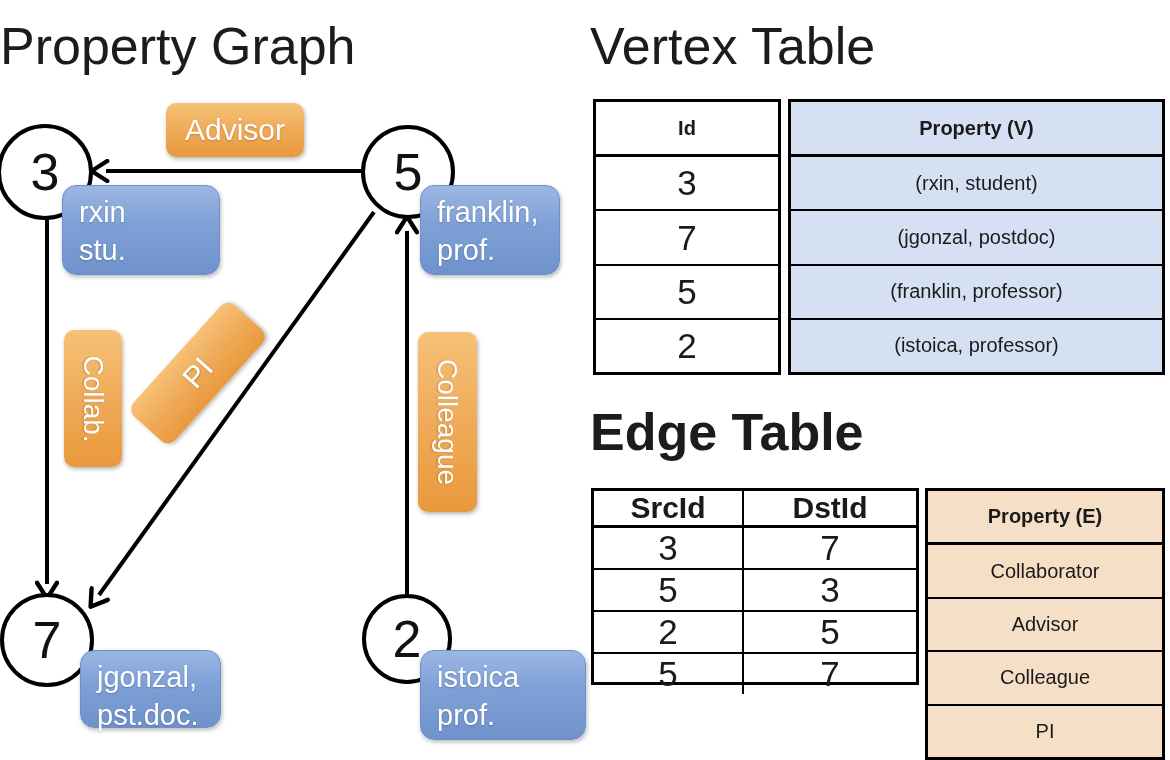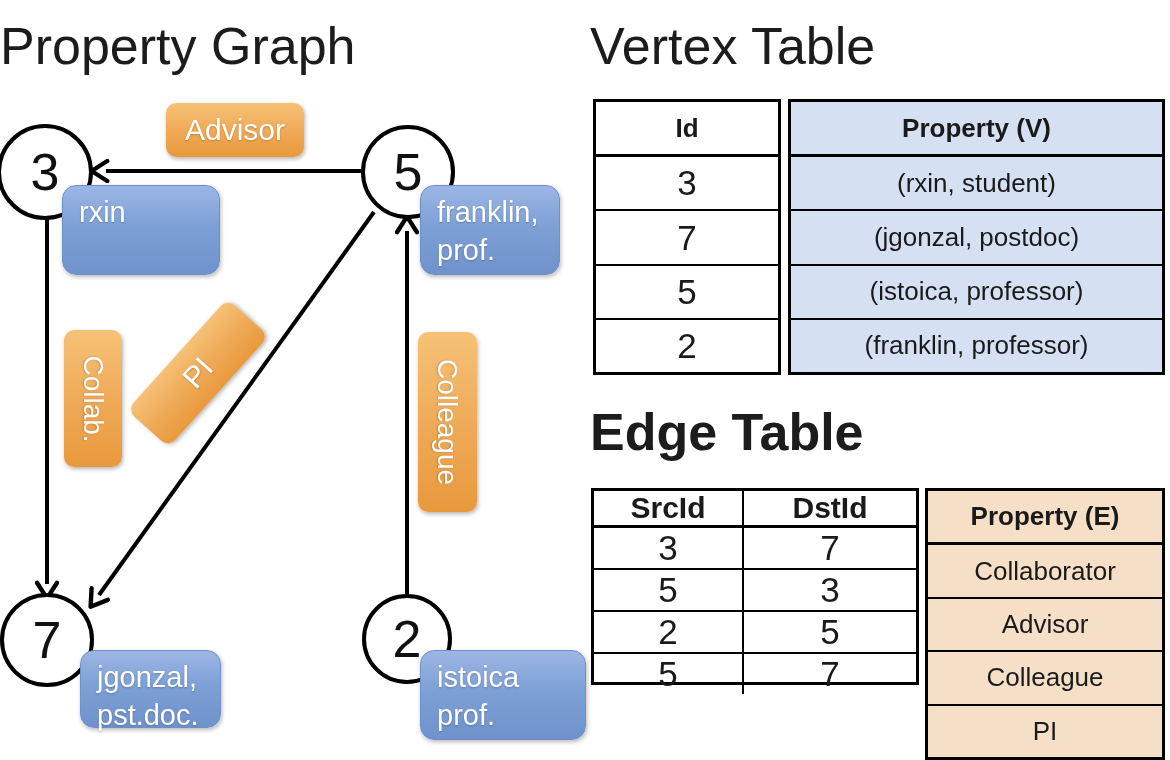--- a/index.html
+++ b/index.html
@@ -33,21 +33,21 @@
     font-size:30px; text-shadow:0 1px 2px rgba(0,0,0,0.22); box-sizing:border-box;
   }
   .edge-label .vtext { transform:rotate(90deg); white-space:nowrap; font-size:28px; }
   
   .tcol {
     position:absolute; display:flex; flex-direction:column;
     border:3px solid #000; box-sizing:border-box; background:#fff;
   }
   .tcol .cell {
     flex:1; display:flex; align-items:center; justify-content:center;
-    border-top:2px solid #000; font-size:26px; white-space:nowrap;
+    border-top:2px solid #000; font-size:20px; white-space:nowrap;
   }
   .tcol .cell:first-child { border-top:none; }
   .tcol .cell:nth-child(2) { border-top-width:3px; }
   .tcol .cell.hdr { font-weight:700; }
   .tcol .cell.num { font-size:35px; }
   .fill-blue { background:#d6e0f3; }
   .fill-peach { background:#f5e0c7; }
   .gtable {
     position:absolute; display:grid; grid-template-columns:148px 1fr;
     grid-auto-rows:1fr; border:3px solid #000; box-sizing:border-box; background:#fff;
@@ -91,20 +91,21 @@
   </div>
   <div class="vertex-circle" style="left:0px; top:593px; width:94px; height:94px;">
     <span>7</span>
   </div>
   <div class="vertex-circle" style="left:362px; top:594px; width:90px; height:90px;">
     <span>2</span>
   </div>
 
   <div class="prop-box" style="left:62px; top:185px; width:158px; height:90px;">
     <div>rxin</div>
+    <div>stu.</div>
   </div>
   <div class="prop-box" style="left:420px; top:185px; width:140px; height:90px;">
     <div>franklin,</div>
     <div>prof.</div>
   </div>
   <div class="prop-box" style="left:80px; top:650px; width:141px; height:78px;">
     <div>jgonzal,</div>
     <div>pst.doc.</div>
   </div>
   <div class="prop-box" style="left:420px; top:650px; width:166px; height:90px;">
@@ -130,22 +131,22 @@
     <div class="cell num">3</div>
     <div class="cell num">7</div>
     <div class="cell num">5</div>
     <div class="cell num">2</div>
   </div>
 
   <div class="tcol fill-blue" style="left:788px; top:99px; width:377px; height:276px;">
     <div class="cell hdr">Property (V)</div>
     <div class="cell">(rxin, student)</div>
     <div class="cell">(jgonzal, postdoc)</div>
+    <div class="cell">(franklin, professor)</div>
     <div class="cell">(istoica, professor)</div>
-    <div class="cell">(franklin, professor)</div>
   </div>
 
   <div class="gtable" style="left:591px; top:488px; width:328px; height:197px;">
     <div class="gcell hdr">SrcId</div>
     <div class="gcell hdr">DstId</div>
     <div class="gcell num">3</div>
     <div class="gcell num">7</div>
     <div class="gcell num">5</div>
     <div class="gcell num">3</div>
     <div class="gcell num">2</div>

